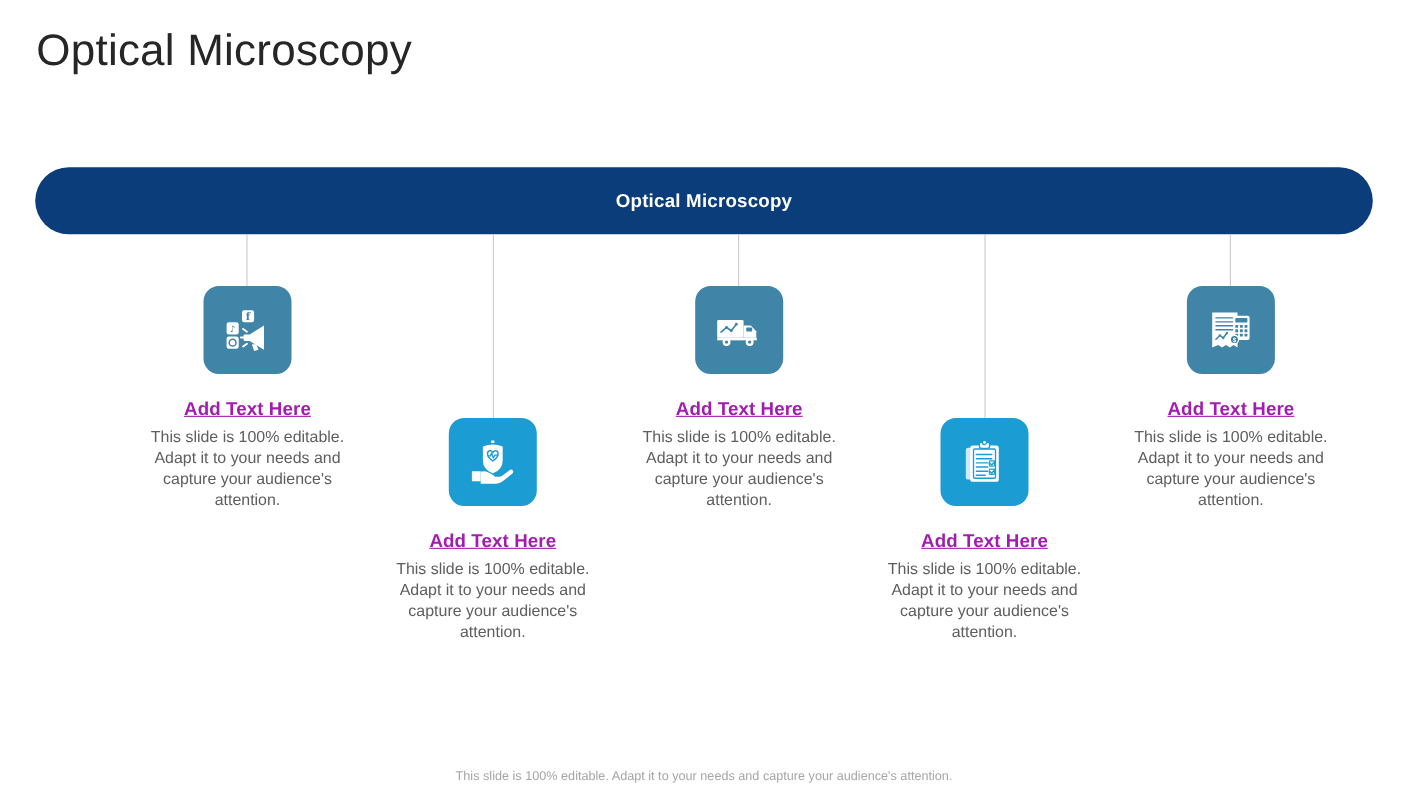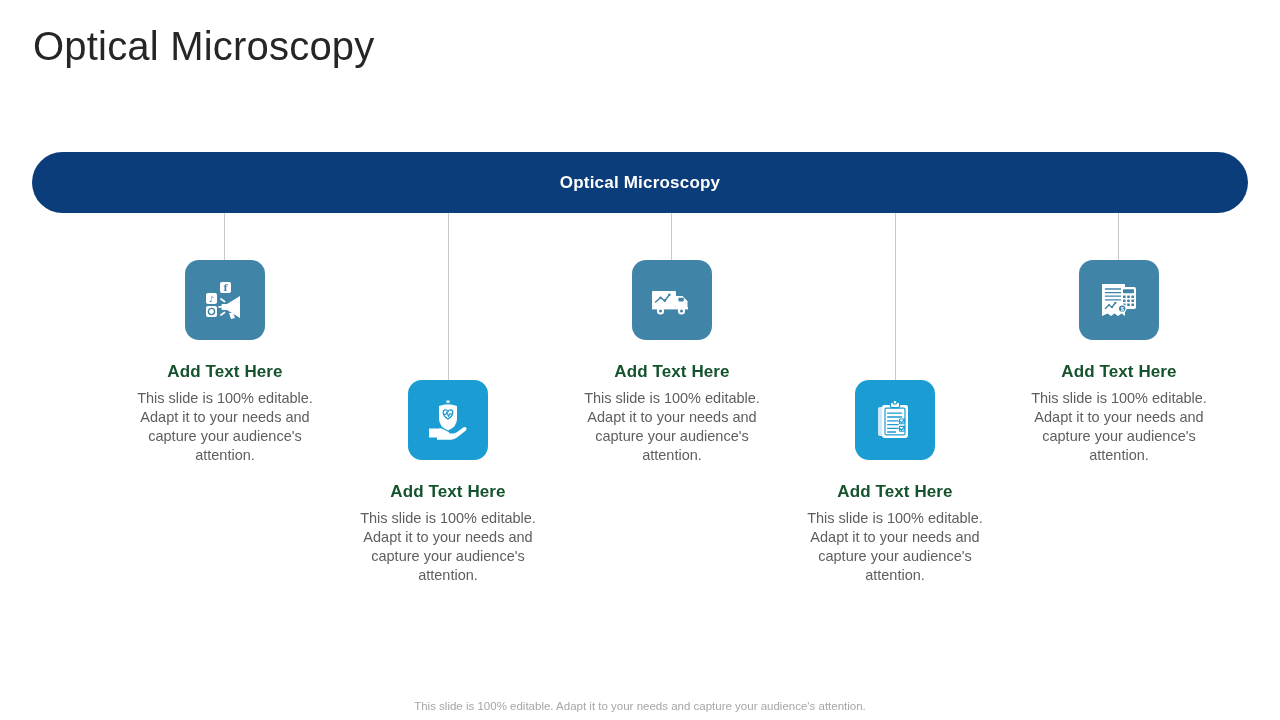--- a/index.html
+++ b/index.html
@@ -64,22 +64,23 @@
     margin: 0 auto;
     display: flex;
     align-items: center;
     justify-content: center;
   }
   .icon-box svg { display: block; }
   .node-title {
     margin-top: 22px;
     font-size: 17px;
     font-weight: bold;
-    color: #14532d;
+    color: #a21caf;
     letter-spacing: 0.1px;
+    text-decoration: underline;
   }
   .node-body {
     margin-top: 7px;
     font-size: 14.5px;
     line-height: 19px;
     color: #5e5e5e;
     padding: 0 14px;
   }
 
   .footer {

